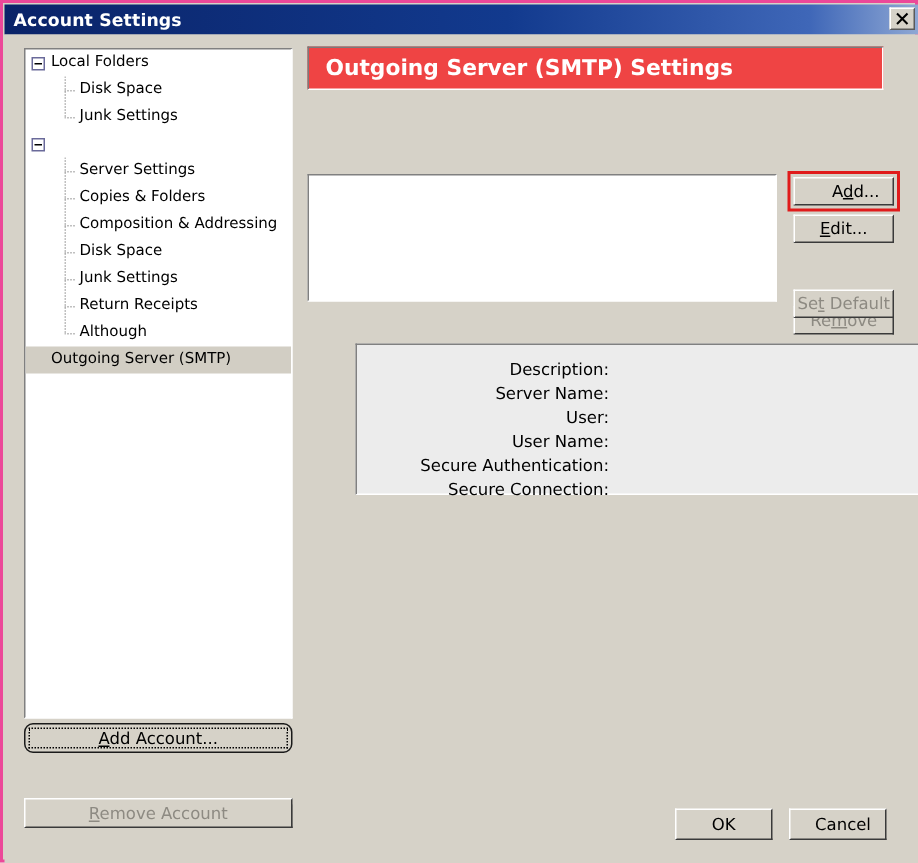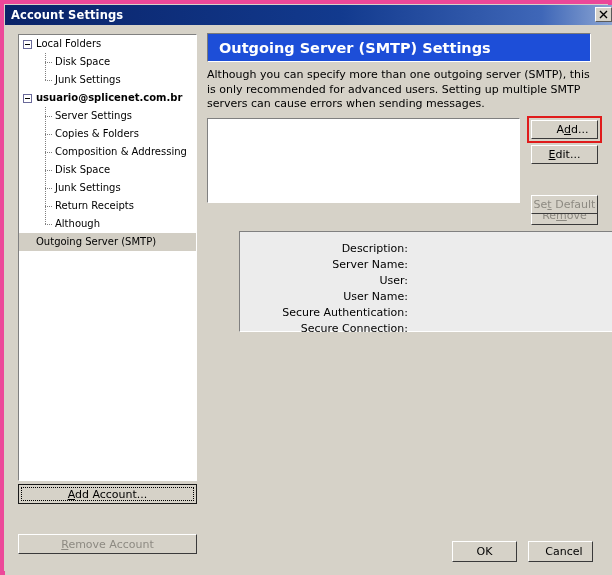--- a/index.html
+++ b/index.html
@@ -17,21 +17,21 @@
   }
 
   
   #window {
     position: absolute;
     left: 0; top: 0;
     width: 612px;
     height: 575px;
     box-sizing: border-box;
     background: #d6d2c8;
-    border: 4px solid #ec4899;
+    border: 2px solid #ec4899;
   }
 
   
   #titlebar {
     position: absolute;
     left: 1px; top: 1px;
     width: 610px;
     height: 20px;
     background: linear-gradient(to right, #0a2368 0%, #123a8e 55%, #3f67b8 88%, #8fa8d4 100%);
     display: flex;
@@ -172,20 +172,21 @@
     pointer-events: none;
   }
   .u { text-decoration: underline; }
 
   #btn-add-account {
     position: absolute;
     left: 13px;
     top: 459px;
     width: 179px;
     height: 20px;
+    border-radius: 6px;
   }
   #btn-set-default-acct {
     position: absolute;
     left: 13px;
     top: 513px;
     width: 179px;
     height: 16px;
     text-align: center;
   }
   #btn-remove-account {
@@ -196,21 +197,21 @@
     height: 20px;
   }
 
   
   #header-band {
     position: absolute;
     left: 202px;
     top: 8px;
     width: 384px;
     height: 29px;
-    background: #1d4ed8;
+    background: #ef4444;
     border: 1px solid;
     border-color: #7a7a7a #ffffff #ffffff #7a7a7a;
     box-sizing: border-box;
     display: flex;
     align-items: center;
   }
   #header-band span {
     color: #ffffff;
     font-weight: bold;
     font-size: 14.5px;
@@ -337,21 +338,20 @@
         <span class="hline"></span>
         <span class="lbl-child">Disk Space</span>
       </div>
       <div class="tree-row">
         <span class="vline half"></span>
         <span class="hline"></span>
         <span class="lbl-child">Junk Settings</span>
       </div>
       <div class="tree-row">
         <span class="twisty"></span>
-        <span class="lbl-root bold">usuario@splicenet.com.br</span>
       </div>
       <div class="tree-row">
         <span class="vline"></span>
         <span class="hline"></span>
         <span class="lbl-child">Server Settings</span>
       </div>
       <div class="tree-row">
         <span class="vline"></span>
         <span class="hline"></span>
         <span class="lbl-child">Copies &amp; Folders</span>
@@ -394,21 +394,20 @@
       <span>Set as De<span class="u">f</span>ault</span>
     </button>
     <button class="btn disabled" id="btn-remove-account">
       <span><span class="u">R</span>emove Account</span>
     </button>
 
     <div id="header-band">
       <span>Outgoing Server (SMTP) Settings</span>
     </div>
 
-    <div id="description">Although you can specify more than one outgoing server (SMTP), this is only recommended for advanced users. Setting up multiple SMTP servers can cause errors when sending messages.</div>
 
     <div id="server-list"></div>
 
     <button class="btn rbtn" id="btn-add">
       <span>A<span class="u">d</span>d...</span>
     </button>
     <button class="btn rbtn" id="btn-edit">
       <span><span class="u">E</span>dit...</span>
     </button>
     <button class="btn rbtn disabled" id="btn-remove">

